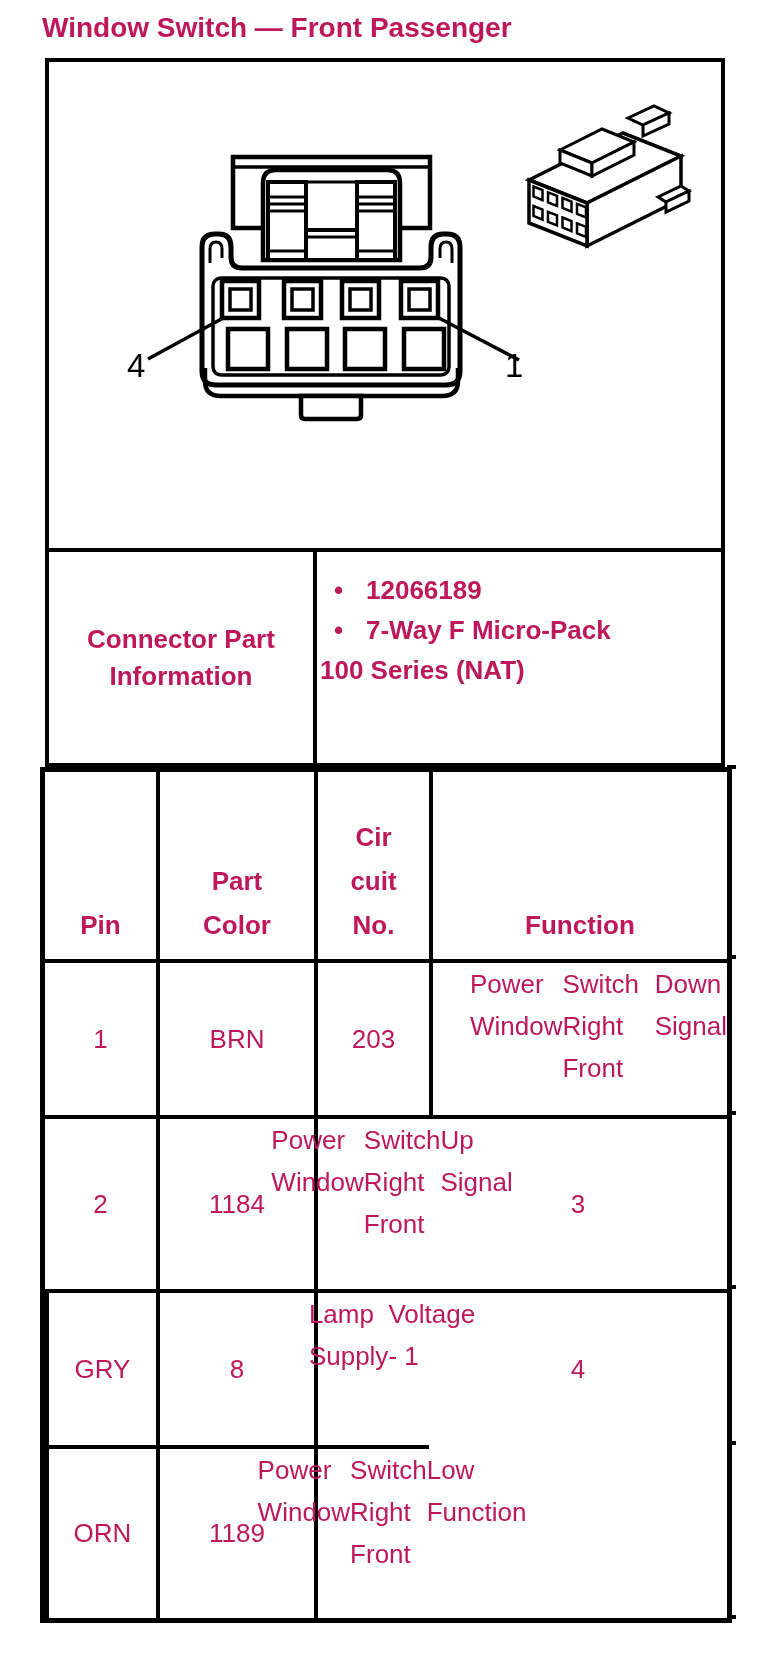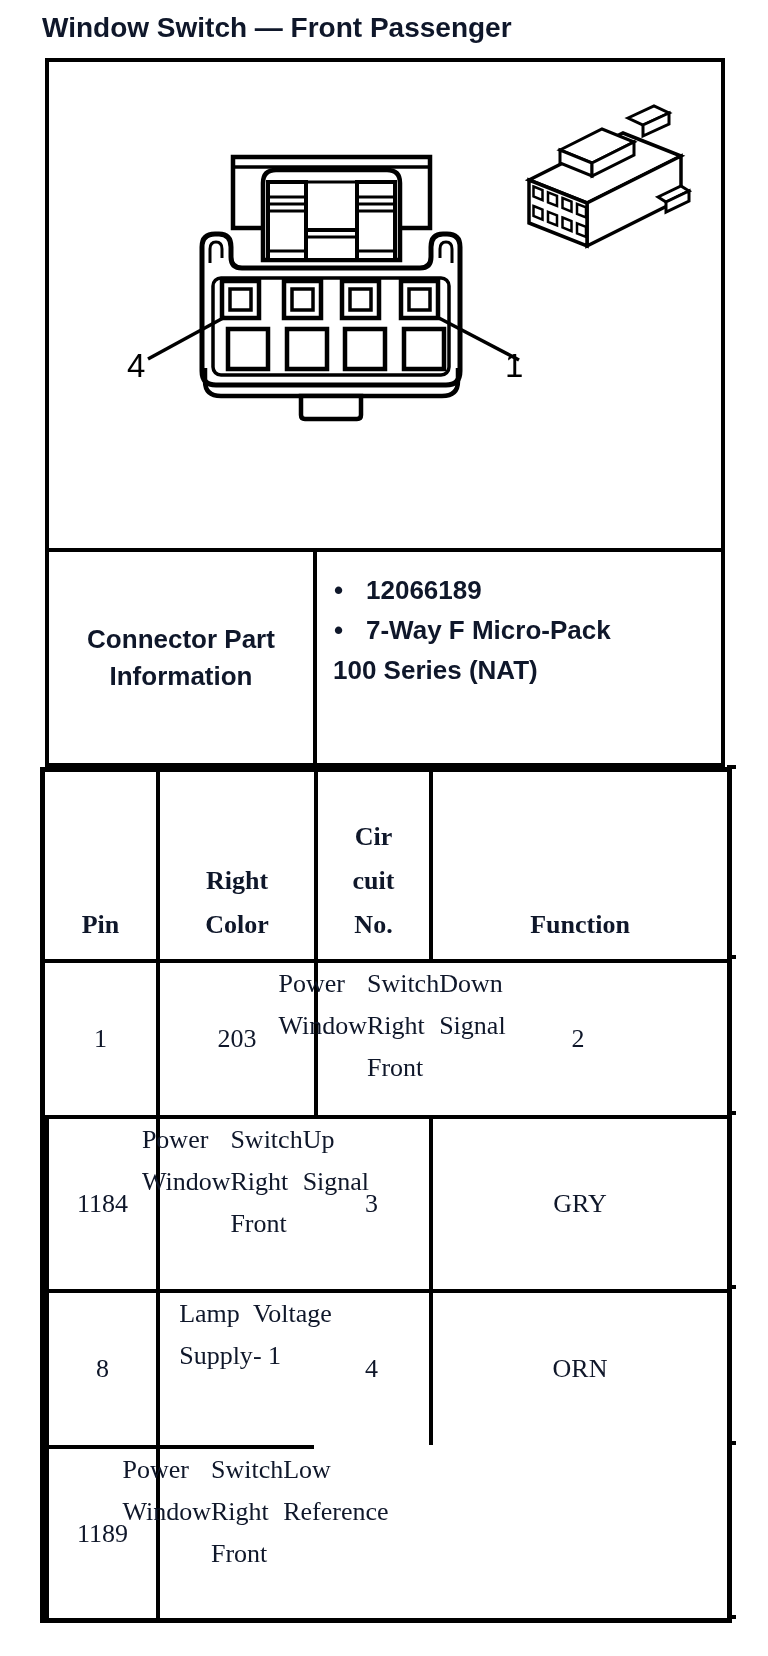--- a/index.html
+++ b/index.html
@@ -1,18 +1,18 @@
 <!DOCTYPE html>
 <html><head>
 <meta charset="utf-8">
 <style>
   html,body{margin:0;padding:0;background:#fff;}
   .canvas{
     position:relative;width:768px;height:1656px;background:#fff;
-    font-family:"Liberation Sans", sans-serif;color:#0f172a;overflow:hidden;
+    font-family:"Liberation Sans", sans-serif;color:#be185d;overflow:hidden;
   }
   .page-title{
     position:absolute;left:42px;top:12px;
     font-size:28px;font-weight:bold;letter-spacing:0;
   }
   
   .figure-box{
     position:absolute;left:45px;top:58px;width:680px;height:494px;
     border:4px solid #000;box-sizing:border-box;background:#fff;
   }
@@ -29,32 +29,32 @@
   .part-info-label{
     display:flex;flex-direction:column;justify-content:center;align-items:center;
     font-weight:bold;font-size:26px;line-height:37px;text-align:right;
   }
   .part-info-detail{
     border-left:4px solid #000;padding-top:18px;
     font-weight:bold;font-size:26px;line-height:40px;
   }
   .bullet-row{display:flex;padding-left:17px;}
   .bullet-glyph{width:32px;flex:0 0 32px;}
-  .continuation-row{padding-left:16px;}
+  .continuation-row{padding-left:3px;}
   
   .pin-table{
     position:absolute;left:40px;top:767px;width:692px;height:856px;
     border:5px solid #000;box-sizing:border-box;background:#fff;
     display:grid;
     grid-template-columns:111px 158px 115px 1fr;
     grid-template-rows:187px 156px 174px 156px 1fr;
   }
   .cell{
     box-sizing:border-box;display:flex;align-items:center;justify-content:center;
-    font-size:26px;text-align:center;font-family:Liberation Serif, serif;
+    font-size:26px;text-align:center;
   }
   .cell.bl{border-left:4px solid #000;}
   .cell.bt{border-top:4px solid #000;}
   .cell.head{
     flex-direction:column;justify-content:flex-end;align-items:center;
     font-weight:bold;line-height:44px;padding-bottom:12px;
   }
   .cell.fn{
     align-items:flex-start;justify-content:center;
     text-align:left;padding-left:37px;line-height:42px;
@@ -168,33 +168,34 @@
       <div class="continuation-row">100 Series (NAT)</div>
     </div>
   </div>
 
   <div class="pin-table">
 
     <div class="cell head">
       <span>Pin</span>
     </div>
     <div class="cell head bl">
-      <span>Right</span>
+      <span>Part</span>
       <span>Color</span>
     </div>
     <div class="cell head bl">
       <span>Cir</span>
       <span>cuit</span>
       <span>No.</span>
     </div>
     <div class="cell head bl">
       <span>Function</span>
     </div>
 
     <div class="cell bt">1</div>
+    <div class="cell bt bl">BRN</div>
     <div class="cell bt bl">203</div>
     <div class="cell bt bl fn">
       <span>Power Window</span>
       <span>Switch Right Front</span>
       <span>Down Signal</span>
     </div>
 
     <div class="cell bt">2</div>
     <div class="cell bt bl">1184</div>
     <div class="cell bt bl fn">
@@ -210,21 +211,21 @@
       <span>Lamp Supply</span>
       <span>Voltage - 1</span>
     </div>
 
     <div class="cell bt">4</div>
     <div class="cell bt bl">ORN</div>
     <div class="cell bt bl">1189</div>
     <div class="cell bt bl fn">
       <span>Power Window</span>
       <span>Switch Right Front</span>
-      <span>Low Reference</span>
+      <span>Low Function</span>
     </div>
   </div>
 
   <div class="tick" style="top:765px"></div>
   <div class="tick" style="top:955px"></div>
   <div class="tick" style="top:1111px"></div>
   <div class="tick" style="top:1285px"></div>
   <div class="tick" style="top:1441px"></div>
   <div class="tick" style="top:1615px"></div>
 

